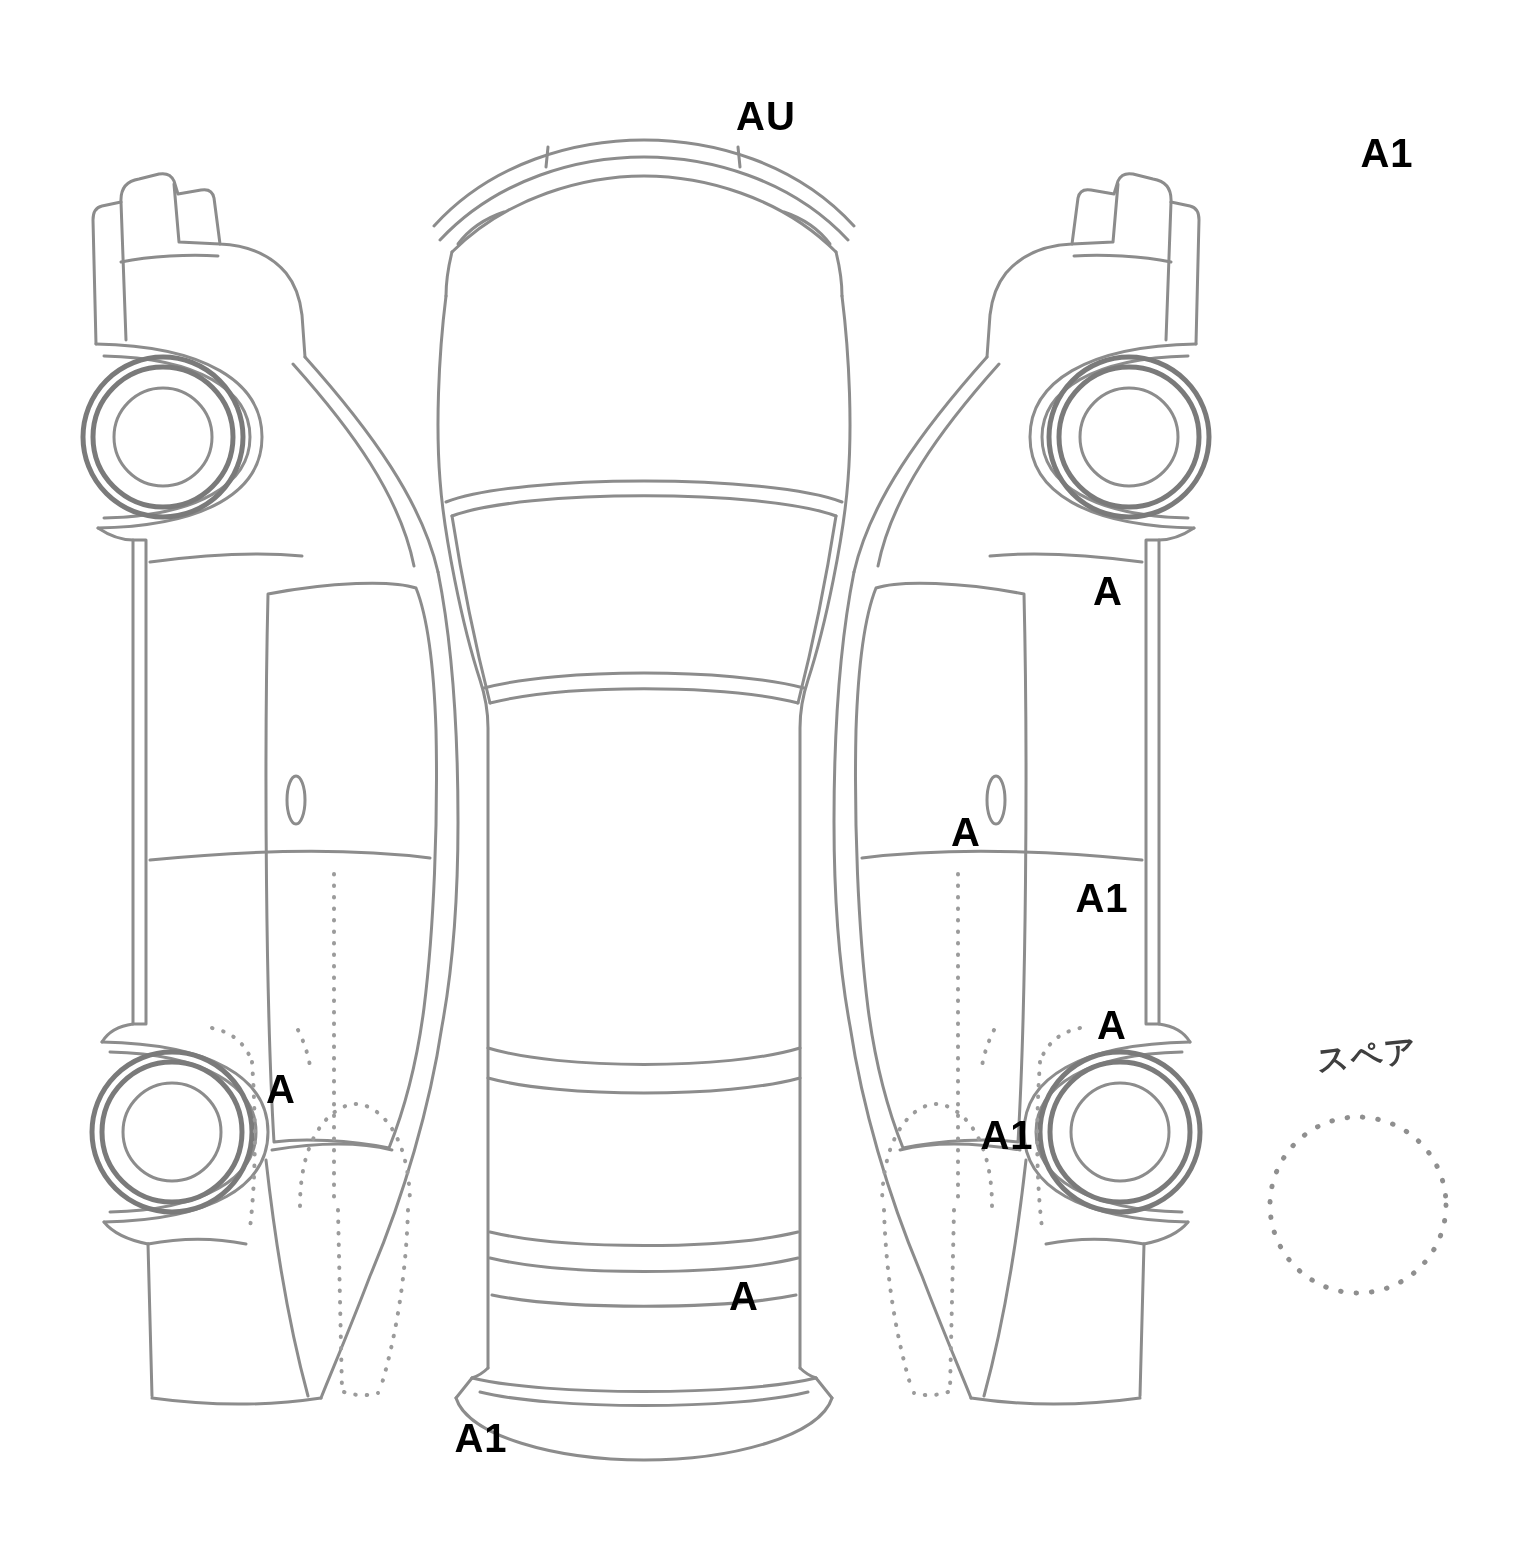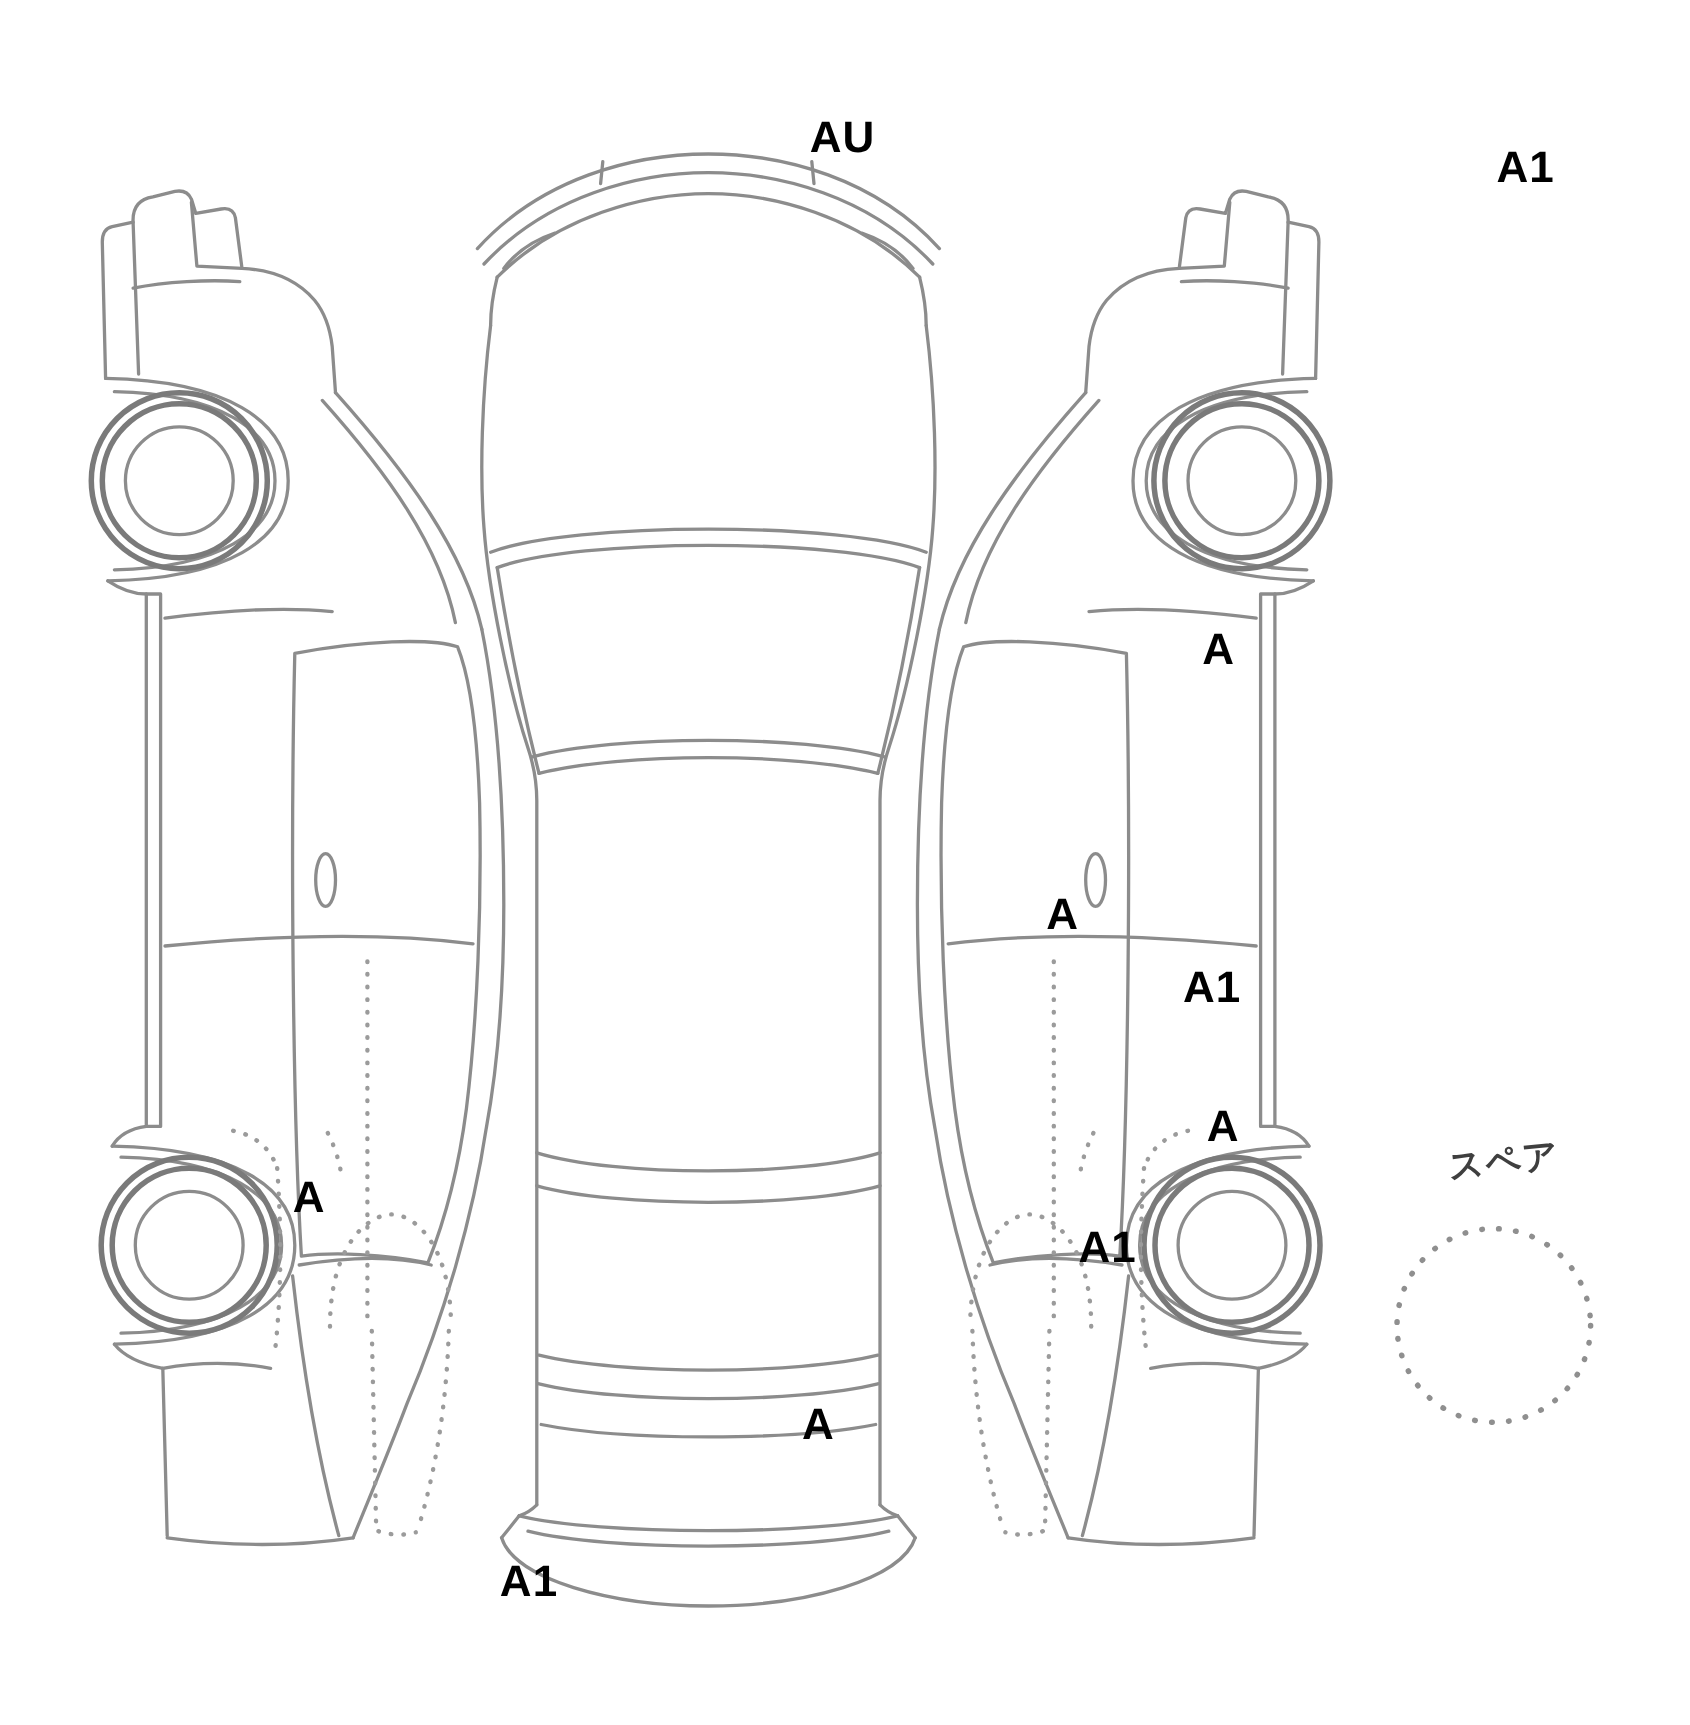--- a/index.html
+++ b/index.html
@@ -145,21 +145,21 @@
 
     <g transform="translate(1292,0) scale(-1,1)">
       <use href="#sideview"></use>
     </g>
 
     <g>
       <circle class="sparedot" cx="1358" cy="1205" r="88"></circle>
     </g>
   </svg>
 
-  <div class="code" style="left:766px; top:126px;">AU</div>
+  <div class="code" style="left:766px; top:116px;">AU</div>
   <div class="code" style="left:1387px; top:153px;">A1</div>
   <div class="code" style="left:1108px; top:591px;">A</div>
   <div class="code" style="left:966px; top:832px;">A</div>
   <div class="code" style="left:1102px; top:898px;">A1</div>
   <div class="code" style="left:1112px; top:1025px;">A</div>
   <div class="code" style="left:281px; top:1089px;">A</div>
   <div class="code" style="left:1007px; top:1135px;">A1</div>
   <div class="code code--spare" style="left:1367px; top:1056px;">スペア</div>
   <div class="code" style="left:744px; top:1296px;">A</div>
   <div class="code" style="left:481px; top:1438px;">A1</div>

